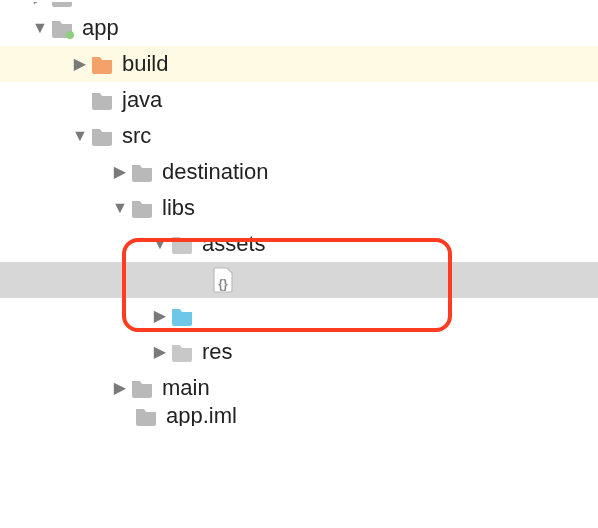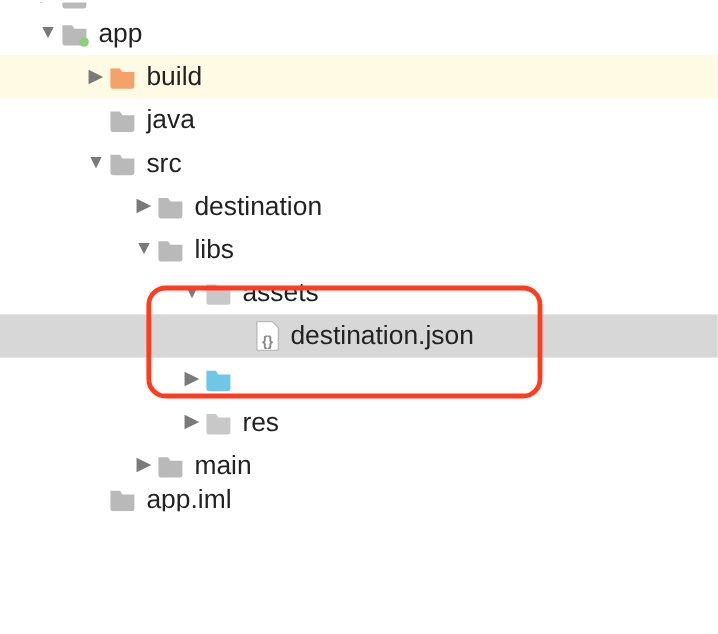--- a/index.html
+++ b/index.html
@@ -145,21 +145,20 @@
 
   <div class="row hl-gray">
     <span class="spacer" style="width:190px"></span>
     <span class="arrow none">▶</span>
     <span class="icon">
       <svg width="22" height="26" viewBox="0 0 22 26">
         <path d="M3 1 h12 l5 5 v18 a1 1 0 0 1 -1 1 H3 a1 1 0 0 1 -1 -1 V2 a1 1 0 0 1 1 -1 Z" fill="#fff" stroke="#bbb" stroke-width="1.2"></path>
         <text x="11" y="21" text-anchor="middle" font-size="12" font-weight="bold" fill="#888">{}</text>
       </svg>
     </span>
-    <span class="label">destination.json</span>
   </div>
 
   <div class="row">
     <span class="spacer" style="width:150px"></span>
     <span class="arrow">▶</span>
     <span class="icon">
       <svg width="24" height="24" viewBox="0 0 24 24">
           <use href="#folder-shape" fill="#6fc7e8"></use>
         </svg>
     </span>
@@ -182,21 +181,21 @@
     <span class="arrow">▶</span>
     <span class="icon">
       <svg width="24" height="24" viewBox="0 0 24 24">
           <use href="#folder-shape" fill="#b9b9b9"></use>
         </svg>
     </span>
     <span class="label">main</span>
   </div>
 
 
-  <div class="row" style="height:20px; overflow:hidden;">
+  <div class="row" style="height:20px; overflow:hidden;margin-left:44px;">
     <span class="spacer" style="width:70px"></span>
     <span class="arrow none">▶</span>
     <span class="icon">
       <svg width="24" height="24" viewBox="0 0 24 24">
           <use href="#folder-shape" fill="#b9b9b9"></use>
         </svg>
     </span>
     <span class="label">app.iml</span>
   </div>
 

